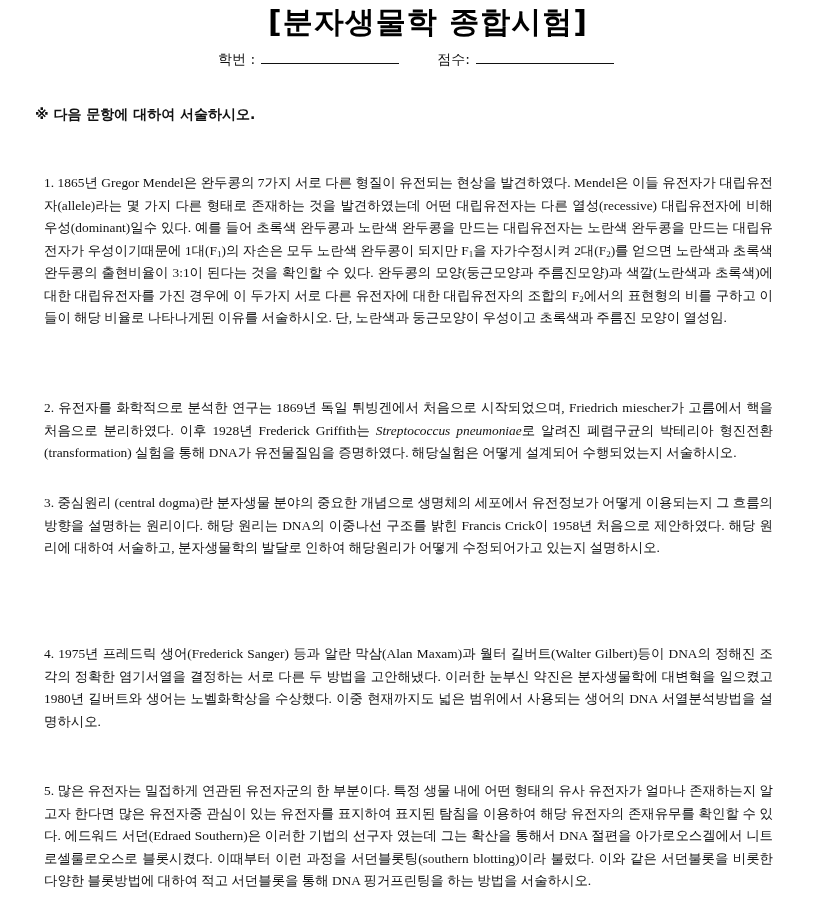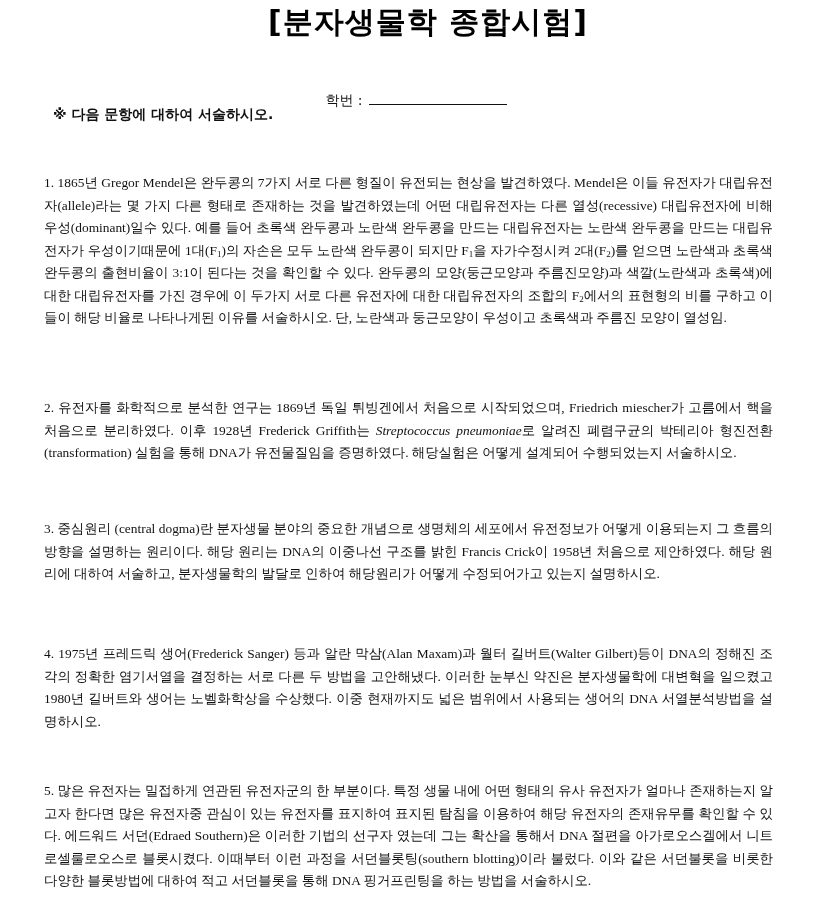--- a/index.html
+++ b/index.html
@@ -10,29 +10,29 @@
   }
   .page { position: relative; width: 832px; height: 920px; }
   .title {
     position: absolute; top: 2px; left: 12px; width: 832px;
     text-align: center; font-size: 30px; font-weight: bold;
     letter-spacing: 1px; line-height: 40px; color: #000;
   }
   .fields {
     position: absolute; top: 49px; left: 0; width: 832px;
     display: flex; justify-content: center; gap: 38px;
-    font-size: 14px; line-height: 20px; margin-top: 41px;
+    font-size: 14px; line-height: 20px;
   }
   .field { display: flex; align-items: baseline; gap: 6px; }
   .field .blank {
     display: inline-block; width: 138px; border-bottom: 1px solid #111;
     height: 14px;
   }
   .instruction {
-    position: absolute; top: 104px; left: 53px;
+    position: absolute; top: 104px; left: 35px;
     font-size: 14px; font-weight: bold; line-height: 20px;
   }
   .q {
     position: absolute; left: 44px; width: 729px;
     font-size: 13.4px; line-height: 22.5px;
     text-align: justify; text-align-last: left; font-family: Liberation Serif, serif;
   }
   .q sub { font-size: 9px; vertical-align: -2px; line-height: 0; }
   .q i { font-style: italic; }
 </style>
@@ -40,26 +40,30 @@
 <body>
 
 <div class="page">
   <div class="title">[분자생물학 종합시험]</div>
 
   <div class="fields">
     <div class="field">
       <span>학번 :</span>
       <span class="blank"></span>
     </div>
+    <div class="field">
+      <span>점수:</span>
+      <span class="blank"></span>
+    </div>
   </div>
 
   <div class="instruction">※ 다음 문항에 대하여 서술하시오.</div>
 
   <div class="q" style="top:172px;"><span>1. 1865년 Gregor Mendel은 완두콩의 7가지 서로 다른 형질이 유전되는 현상을 발견하였다. Mendel은 이들 유전자가 대립유전자(allele)라는 몇 가지 다른 형태로 존재하는 것을 발견하였는데 어떤 대립유전자는 다른 열성(recessive) 대립유전자에 비해 우성(dominant)일수 있다. 예를 들어 초록색 완두콩과 노란색 완두콩을 만드는 대립유전자는 노란색 완두콩을 만드는 대립유전자가 우성이기때문에 1대(F</span><sub>1</sub><span>)의 자손은 모두 노란색 완두콩이 되지만 F</span><sub>1</sub><span>을 자가수정시켜 2대(F</span><sub>2</sub><span>)를 얻으면 노란색과 초록색 완두콩의 출현비율이 3:1이 된다는 것을 확인할 수 있다. 완두콩의 모양(둥근모양과 주름진모양)과 색깔(노란색과 초록색)에 대한 대립유전자를 가진 경우에 이 두가지 서로 다른 유전자에 대한 대립유전자의 조합의 F</span><sub>2</sub><span>에서의 표현형의 비를 구하고 이들이 해당 비율로 나타나게된 이유를 서술하시오. 단, 노란색과 둥근모양이 우성이고 초록색과 주름진 모양이 열성임.</span></div>
 
   <div class="q" style="top:397px;"><span>2. 유전자를 화학적으로 분석한 연구는 1869년 독일 튀빙겐에서 처음으로 시작되었으며, Friedrich miescher가 고름에서 핵을 처음으로 분리하였다. 이후 1928년 Frederick Griffith는 </span><i>Streptococcus pneumoniae</i><span>로 알려진 폐렴구균의 박테리아 형진전환(transformation) 실험을 통해 DNA가 유전물질임을 증명하였다. 해당실험은 어떻게 설계되어 수행되었는지 서술하시오.</span></div>
 
-  <div class="q" style="top:518px;">3. 중심원리 (central dogma)란 분자생물 분야의 중요한 개념으로 생명체의 세포에서 유전정보가 어떻게 이용되는지 그 흐름의 방향을 설명하는 원리이다. 해당 원리는 DNA의 이중나선 구조를 밝힌 Francis Crick이 1958년 처음으로 제안하였다. 해당 원리에 대하여 서술하고, 분자생물학의 발달로 인하여 해당원리가 어떻게 수정되어가고 있는지 설명하시오.</div>
+  <div class="q" style="top:492px;">3. 중심원리 (central dogma)란 분자생물 분야의 중요한 개념으로 생명체의 세포에서 유전정보가 어떻게 이용되는지 그 흐름의 방향을 설명하는 원리이다. 해당 원리는 DNA의 이중나선 구조를 밝힌 Francis Crick이 1958년 처음으로 제안하였다. 해당 원리에 대하여 서술하고, 분자생물학의 발달로 인하여 해당원리가 어떻게 수정되어가고 있는지 설명하시오.</div>
 
   <div class="q" style="top:643px;">4. 1975년 프레드릭 생어(Frederick Sanger) 등과 알란 막삼(Alan Maxam)과 월터 길버트(Walter Gilbert)등이 DNA의 정해진 조각의 정확한 염기서열을 결정하는 서로 다른 두 방법을 고안해냈다. 이러한 눈부신 약진은 분자생물학에 대변혁을 일으켰고 1980년 길버트와 생어는 노벨화학상을 수상했다. 이중 현재까지도 넓은 범위에서 사용되는 생어의 DNA 서열분석방법을 설명하시오.</div>
 
   <div class="q" style="top:780px;">5. 많은 유전자는 밀접하게 연관된 유전자군의 한 부분이다. 특정 생물 내에 어떤 형태의 유사 유전자가 얼마나 존재하는지 알고자 한다면 많은 유전자중 관심이 있는 유전자를 표지하여 표지된 탐침을 이용하여 해당 유전자의 존재유무를 확인할 수 있다. 에드워드 서던(Edraed Southern)은 이러한 기법의 선구자 였는데 그는 확산을 통해서 DNA 절편을 아가로오스겔에서 니트로셀룰로오스로 블롯시켰다. 이때부터 이런 과정을 서던블롯팅(southern blotting)이라 불렀다. 이와 같은 서던불롯을 비롯한 다양한 블롯방법에 대하여 적고 서던블롯을 통해 DNA 핑거프린팅을 하는 방법을 서술하시오.</div>
 </div>
 
 </body></html>

